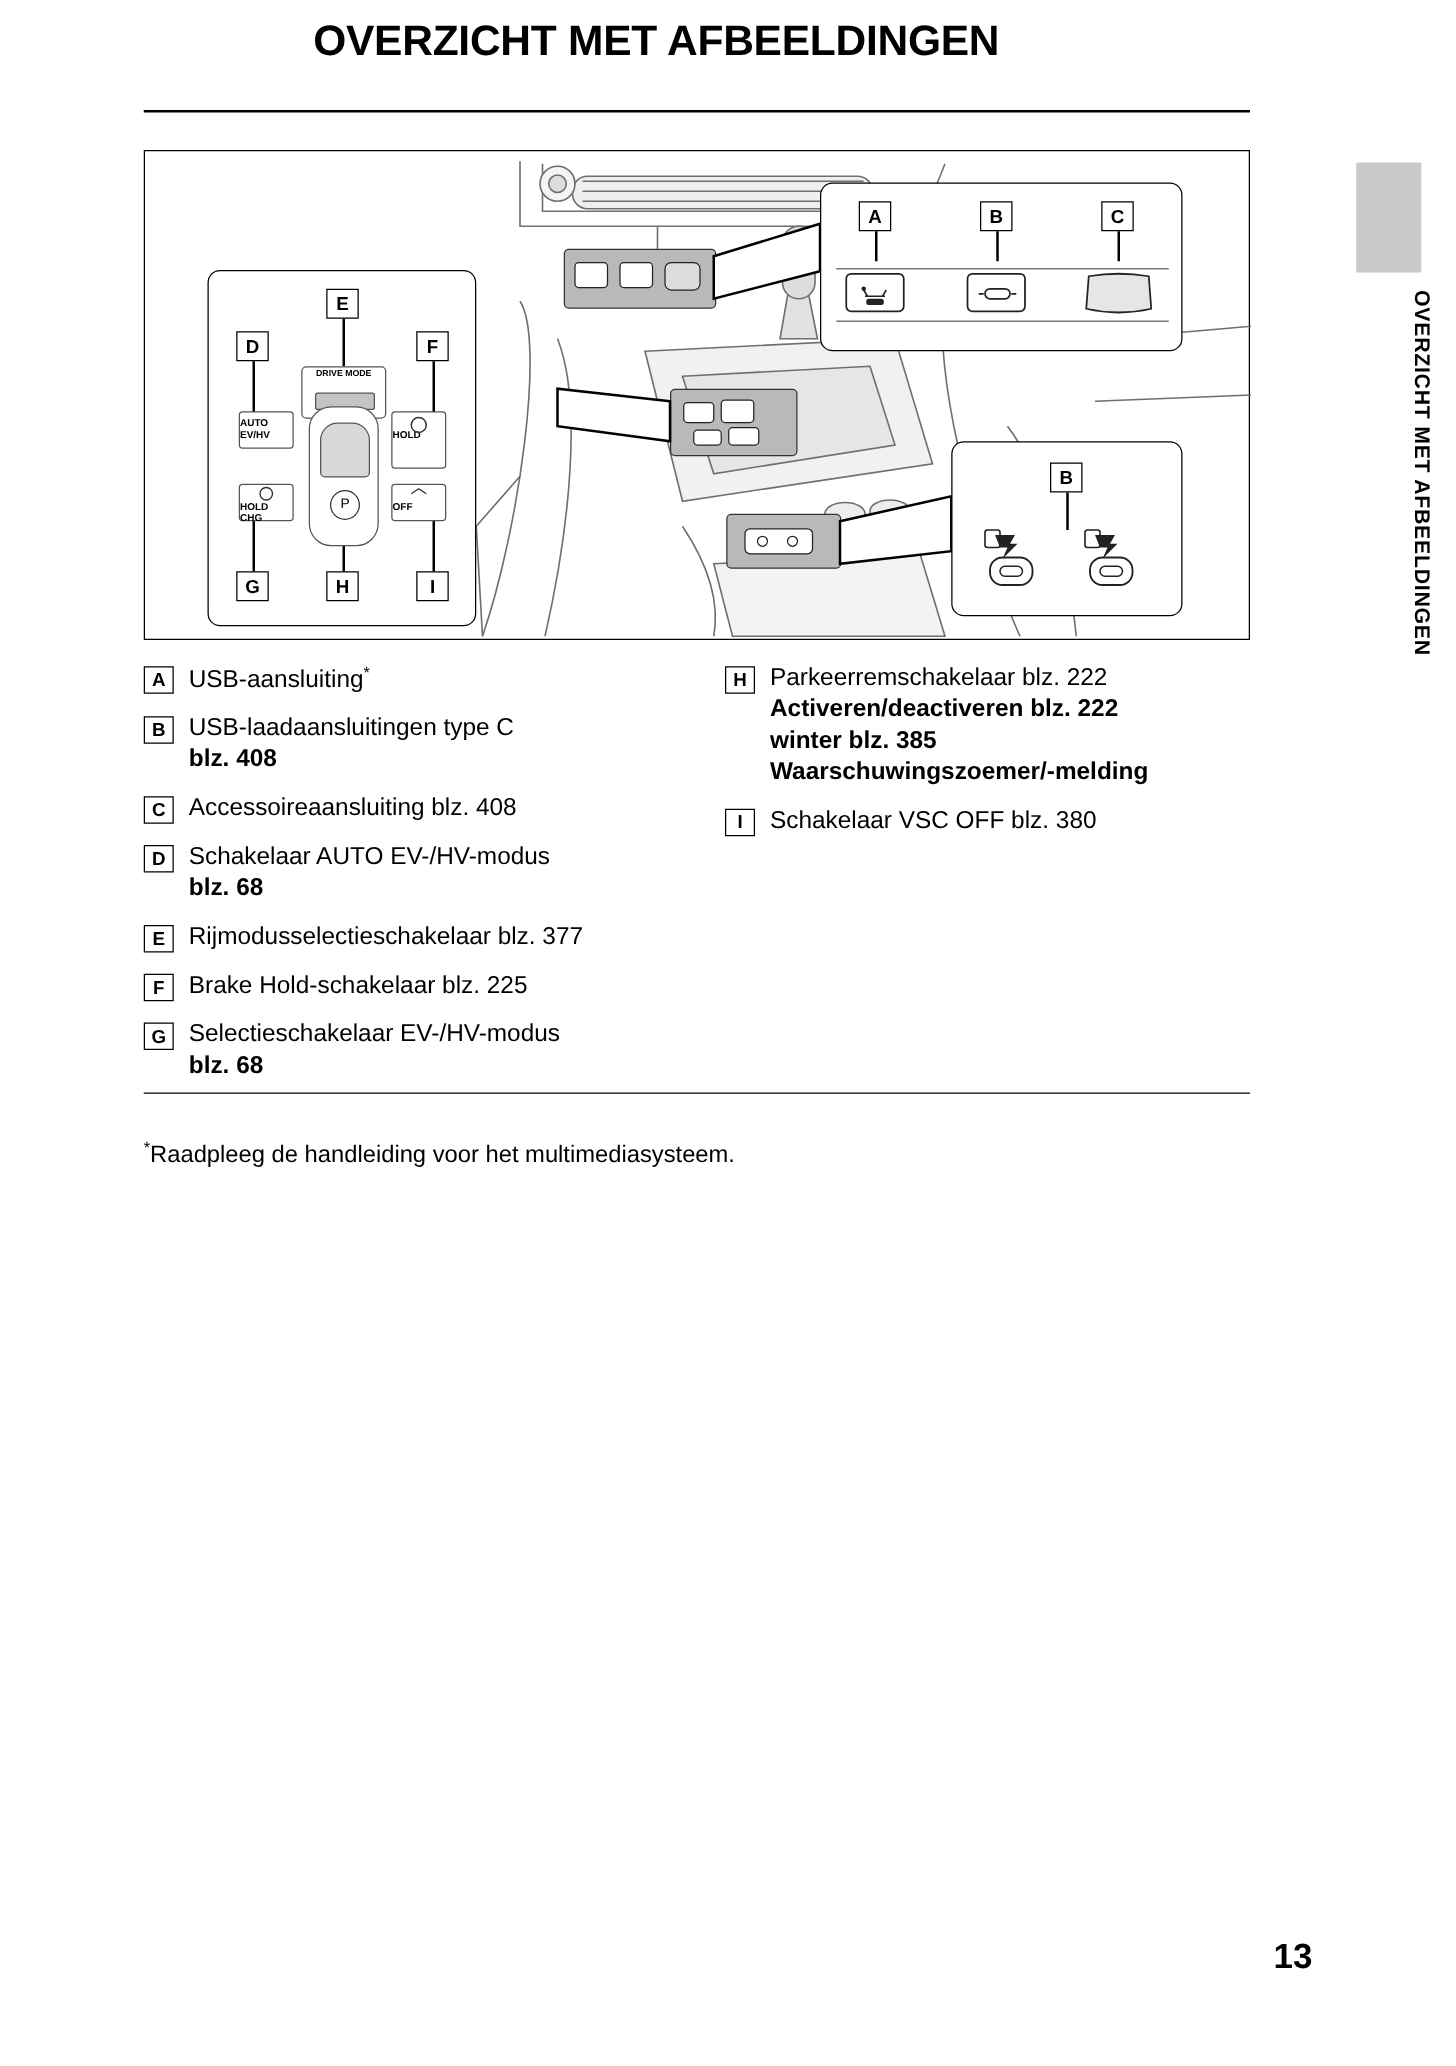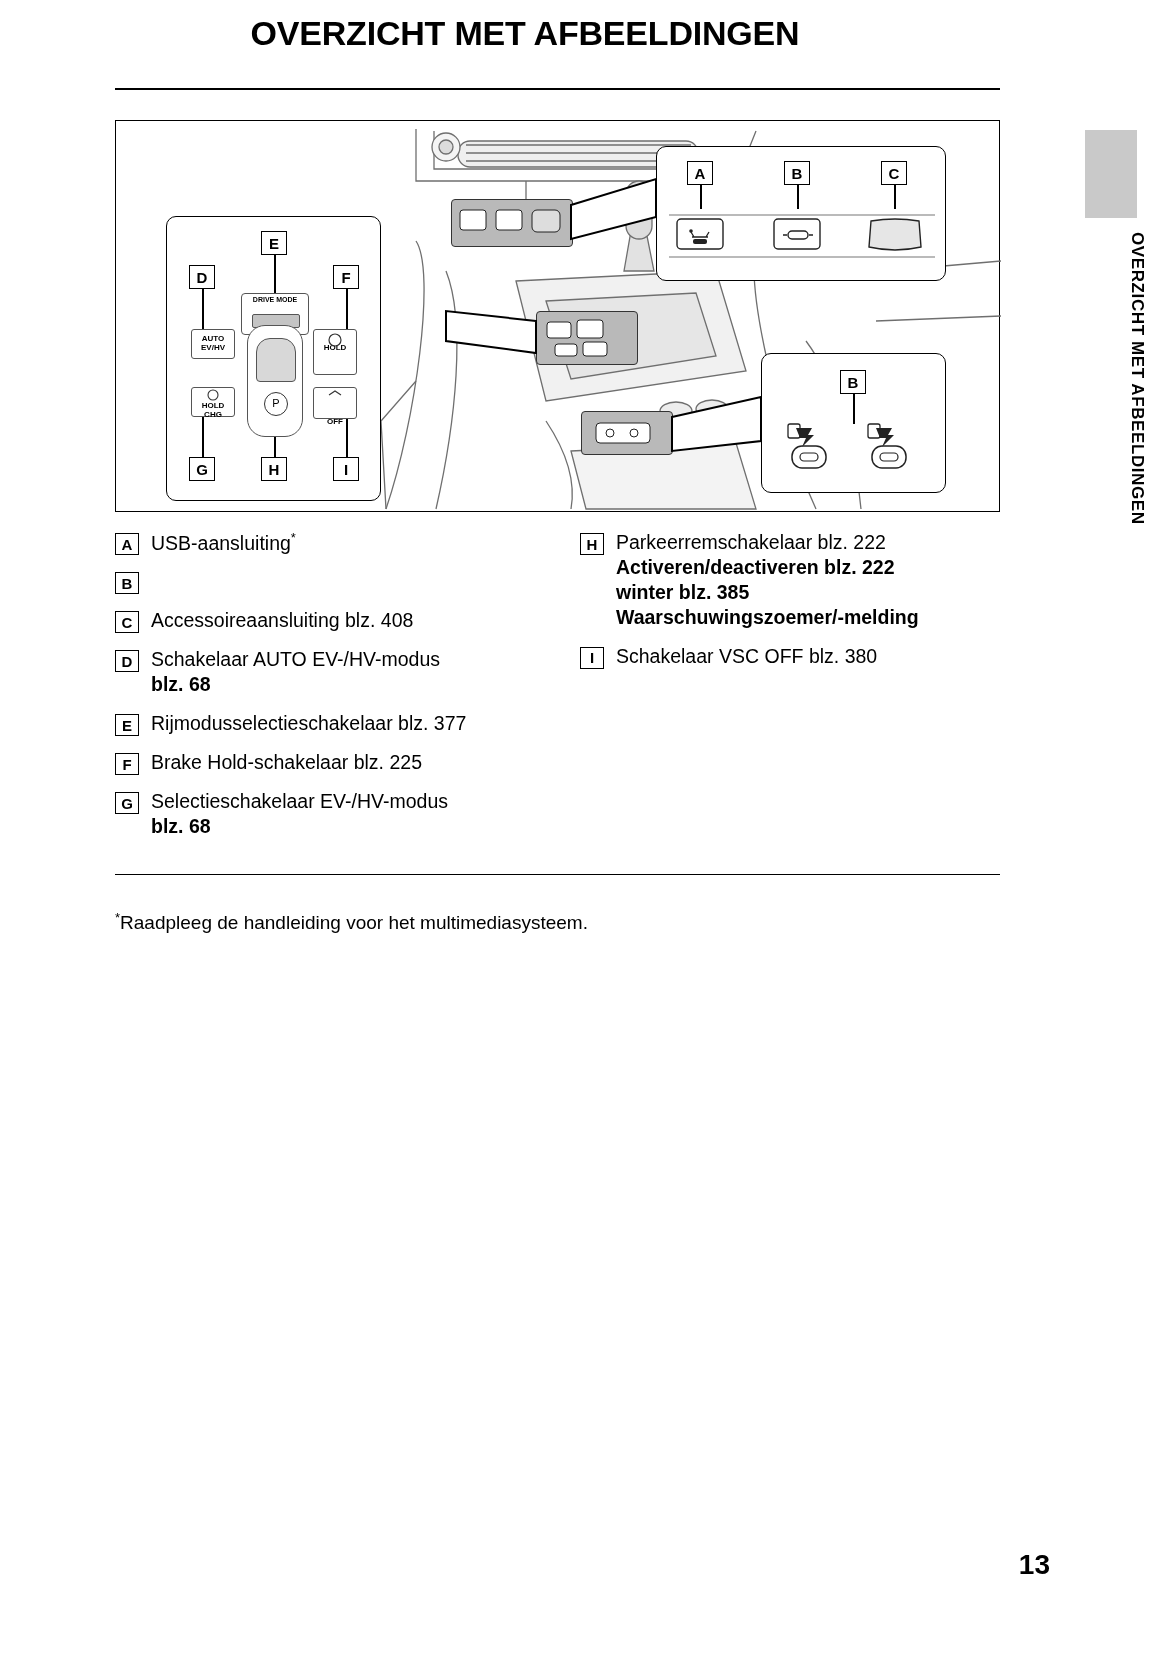--- a/index.html
+++ b/index.html
@@ -114,21 +114,21 @@
     background: #f2f2f2;
     border-radius: 4px;
   }
 
   .btn-sq {
     position: absolute;
     border: 1.2px solid #555;
     background: #fff;
     border-radius: 3px;
     font-size: 8px;
-    text-align: center;
+    text-align: left;
     font-weight: bold;
     line-height: 1.1;
     box-sizing: border-box;
   }
 
   .shifter {
     position: absolute;
     left: 42px; top: 52px;
     width: 46px; height: 125px;
     border: 1.2px solid #555;
@@ -354,21 +354,21 @@
       </div>
 
       <div class="btn-sq" style="left:2px; top:92px; width:44px; height:30px; padding-top:14px;">
         <span>HOLD CHG</span>
       </div>
 
       <div class="btn-sq" style="left:124px; top:34px; width:44px; height:46px; padding-top:14px;">
         <span>HOLD</span>
       </div>
 
-      <div class="btn-sq" style="left:124px; top:92px; width:44px; height:30px; padding-top:30px;">
+      <div class="btn-sq" style="left:124px; top:92px; width:44px; height:30px; padding-top:14px;">
         <span>OFF</span>
       </div>
 
       <div class="shifter" style="left:58px; top:30px; width:54px; height:110px;">
         <div class="shift-knob" style="left:8px; top:12px; width:38px; height:42px;"></div>
         <div class="park-circle" style="left:16px; top:66px;">
           <span>P</span>
         </div>
       </div>
 
@@ -387,20 +387,24 @@
 
     <div class="legend-item">
       <div class="letter-box legend-letter">A</div>
       <div class="legend-text">
         <span>USB-aansluiting</span><span class="sup-star">*</span>
       </div>
     </div>
 
     <div class="legend-item">
       <div class="letter-box legend-letter">B</div>
+      <div class="legend-text">
+        <span>USB-laadaansluitingen type C</span>
+        <span class="sub">blz. 408</span>
+      </div>
     </div>
 
     <div class="legend-item">
       <div class="letter-box legend-letter">C</div>
       <div class="legend-text">Accessoireaansluiting blz. 408</div>
     </div>
 
     <div class="legend-item">
       <div class="letter-box legend-letter">D</div>
       <div class="legend-text">

